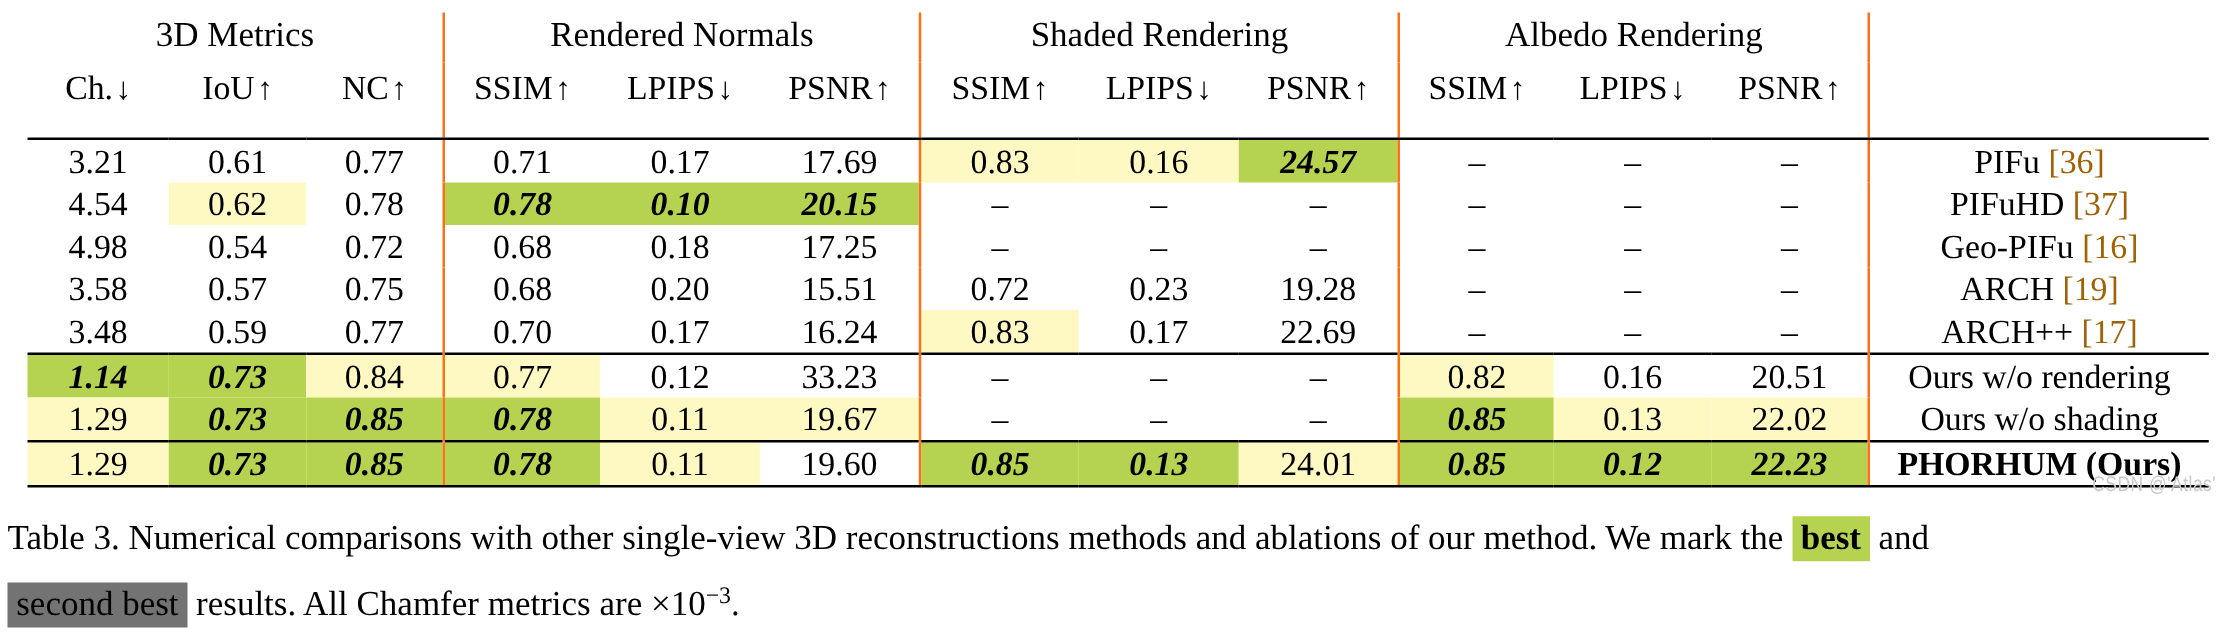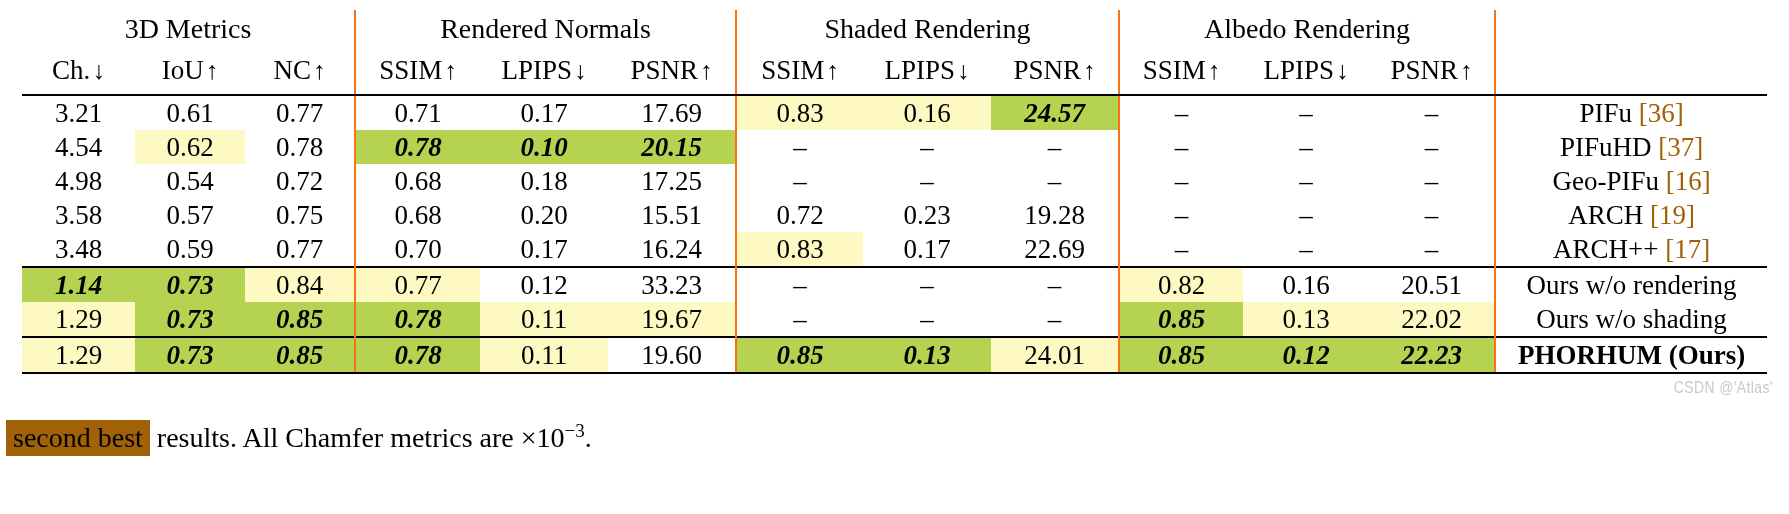--- a/index.html
+++ b/index.html
@@ -50,21 +50,21 @@
   tr.group-row td {
     height: 38px;
     font-size: 28px;
     padding-bottom: 2px;
   }
 
   
   tr.metric-row td {
     height: 40px;
     font-size: 27px;
-    padding-bottom: 4px;
+    padding-bottom: 20px;
   }
 
   
   tr.data-row td {
     height: 34px;
     font-size: 27px;
   }
 
   
   .cell {
@@ -111,21 +111,21 @@
     line-height: 46px;
     text-align: left;
   }
   .cap-line { white-space: nowrap; }
   .mark-best {
     background: #b5d350;
     font-weight: bold;
     padding: 2px 7px 3px 7px;
   }
   .mark-second {
-    background: #a16207;
+    background: #737373;
     padding: 2px 7px 3px 7px;
     text-align: center;
   }
   .sup { font-size: 19px; vertical-align: super; }
 
   
   .watermark {
     position: absolute;
     right: 16px;
     bottom: 10px;
@@ -493,20 +493,25 @@
               <span class="cell hl-green bold">22.23</span>
             </td>
             <td class="method vsep"><span class="method-bold">PHORHUM (Ours)</span></td>
           </tr>
         </tbody>
     </table>
   </div>
 
   <div class="caption">
     <div class="cap-line">
+      <span>Table 3. Numerical comparisons with other single-view 3D reconstructions methods and ablations of our method. We mark the</span>
+      <span class="mark-best">best</span>
+      <span>and</span>
+    </div>
+    <div class="cap-line">
       <span class="mark-second">second best</span>
       <span>results. All Chamfer metrics are ×10</span><span class="sup">−3</span><span>.</span>
     </div>
   </div>
 
   <div class="watermark">CSDN @'Atlas'</div>
 
 </div>
 
 </body></html>

